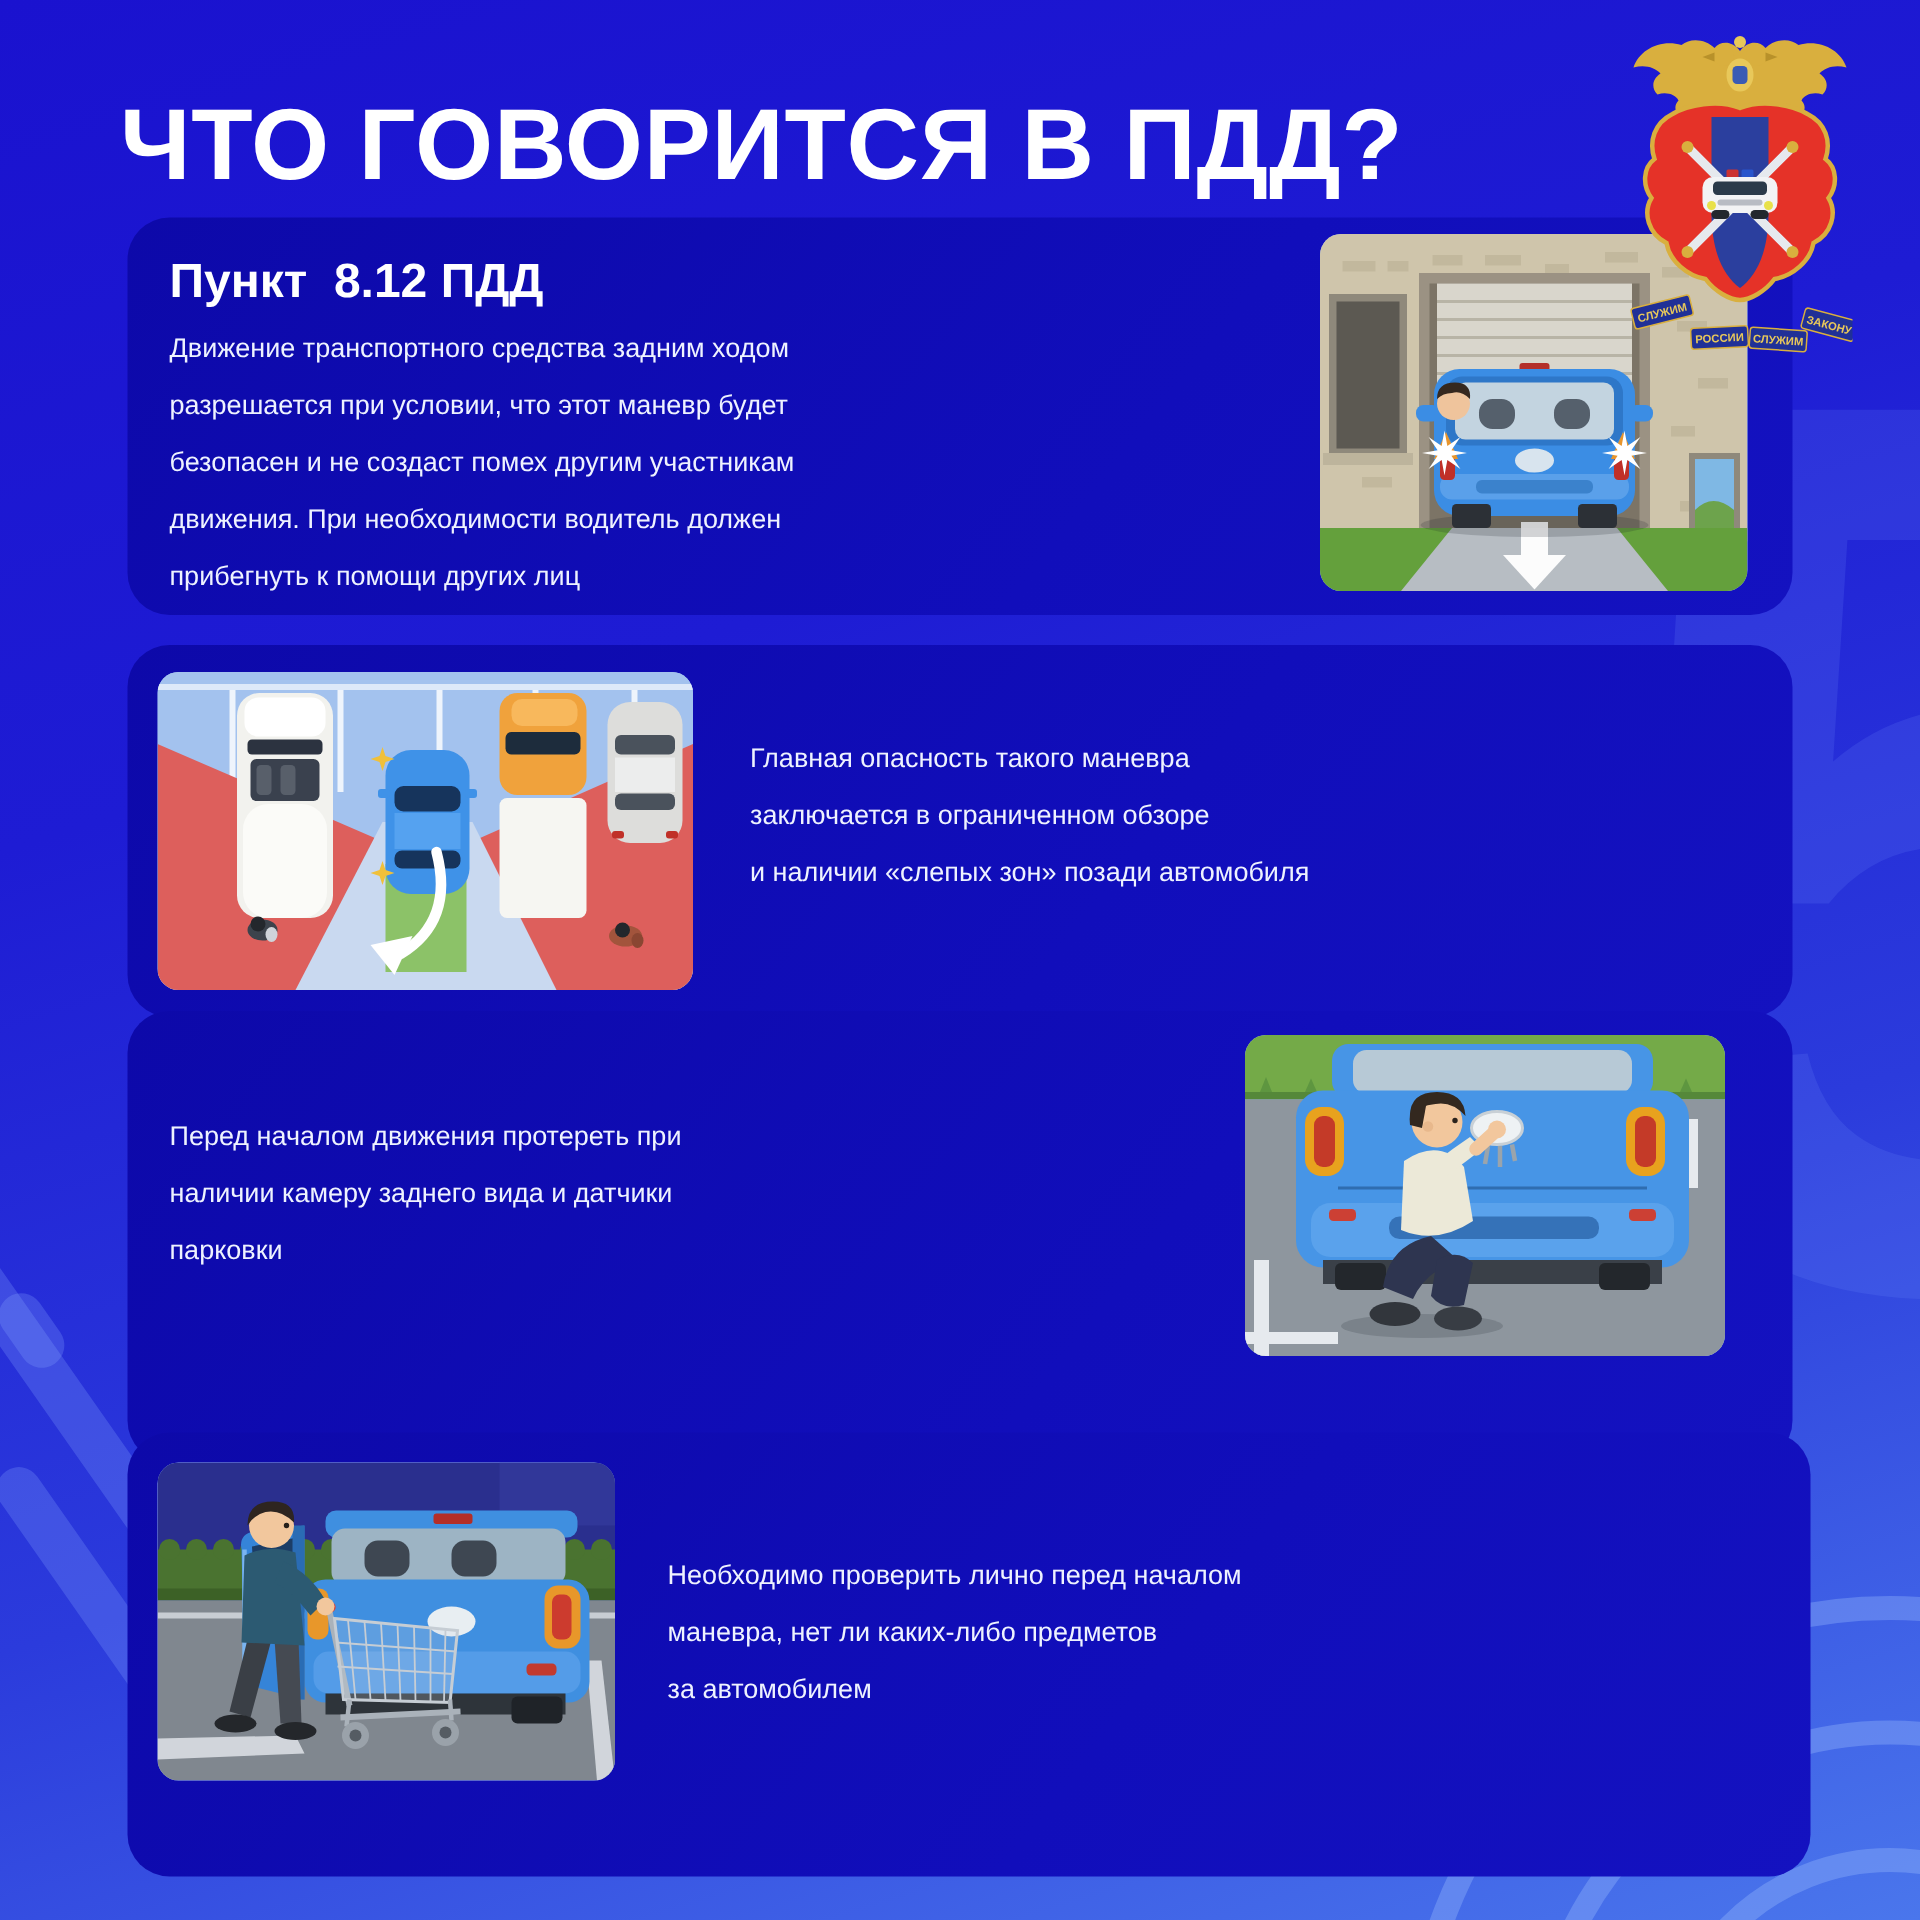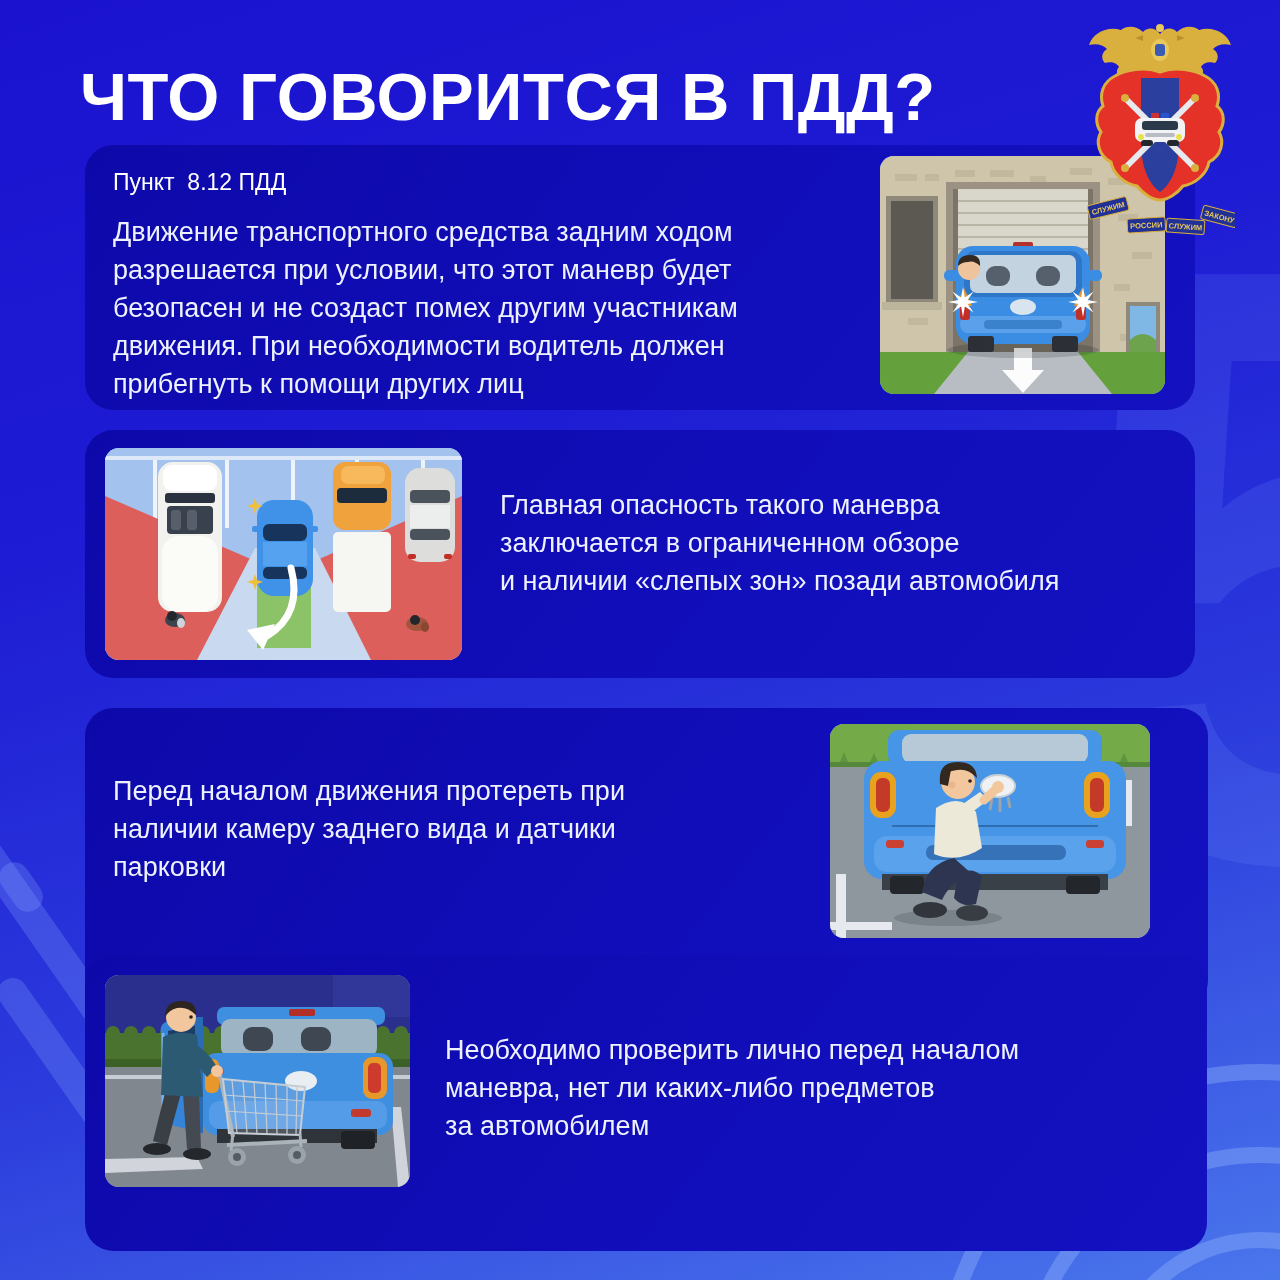--- a/index.html
+++ b/index.html
@@ -24,27 +24,27 @@
     letter-spacing:0.5px;color:#ffffff;z-index:4;white-space:pre-wrap;
   }
   .emblem{position:absolute;left:1085px;top:22px;width:150px;height:215px;z-index:6;}
   
   .card{
     position:absolute;left:85px;width:1110px;border-radius:28px;z-index:3;
     background:linear-gradient(128deg,#0d09a9 0%,#110ebb 60%,#1412c0 100%);
   }
   .card1{top:145px;height:265px;}
   .card2{top:430px;height:248px;}
-  .card3{top:708px;height:301px;padding-left:13px;}
+  .card3{top:674px;height:301px;}
   .card4{top:955px;height:296px;padding-left:12px;}
   .card-heading{
-    position:absolute;font-size:23px;font-weight:400;color:#ffffff;white-space:pre-wrap;
+    position:absolute;font-size:32px;font-weight:700;color:#ffffff;white-space:pre-wrap;
   }
   .card-body{
-    position:absolute;font-size:27px;line-height:38px;color:#eef2ff;white-space:pre-wrap;
+    position:absolute;font-size:18px;line-height:38px;color:#eef2ff;white-space:pre-wrap;
   }
   .illu{
     position:absolute;border-radius:14px;overflow:hidden;background:#9fc0ee;
   }
   .illu svg{display:block;}
   .c1-heading{left:28px;top:24px;}
   .c1-body{left:28px;top:68px;width:760px;}
   .c1-illu{left:795px;top:11px;width:285px;height:238px;}
   .c2-illu{left:20px;top:18px;width:357px;height:212px;}
   .c2-body{left:415px;top:56px;width:670px;}

